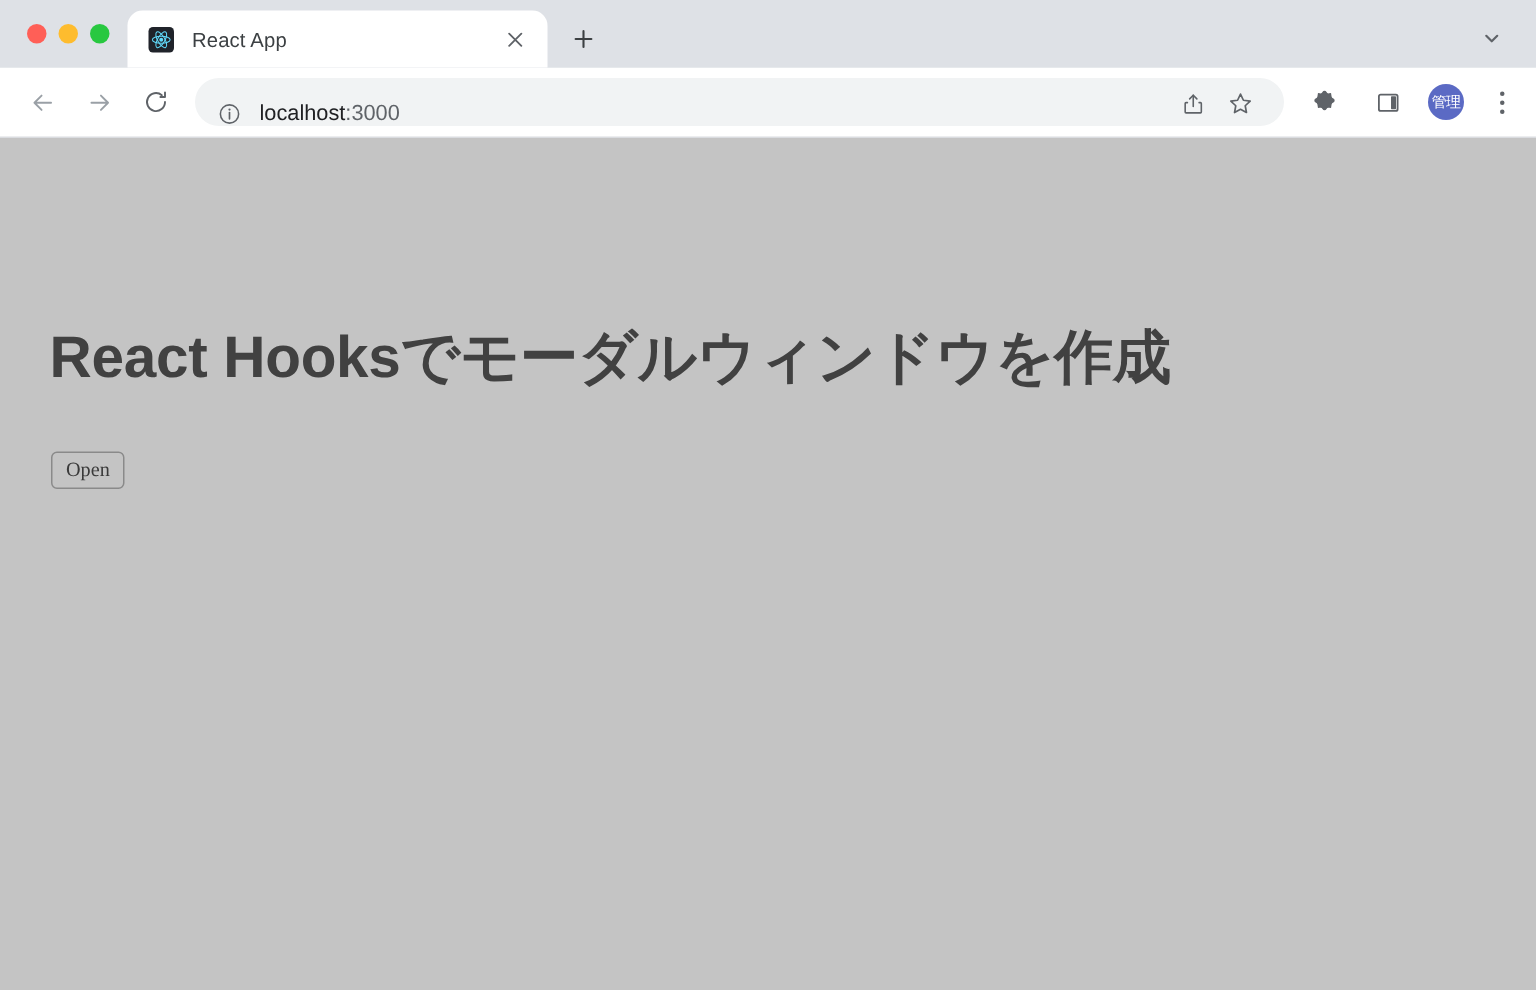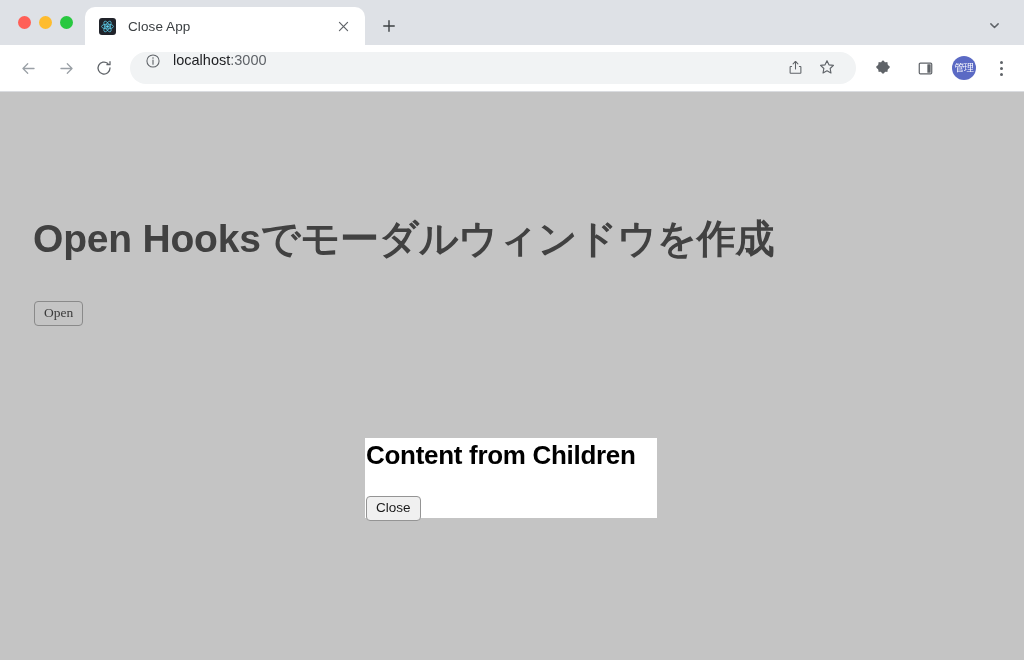--- a/index.html
+++ b/index.html
@@ -138,21 +138,21 @@
     margin-right: 6px;
   }
   .nav-btn.reload { color: #5f6368; margin-right: 10px; }
 
   .omnibox {
     flex: 1 1 auto;
     height: 32px;
     background: #f1f3f4;
     border-radius: 16px;
     display: flex;
-    align-items: flex-start;
+    align-items: flex-end;
     padding: 0 14px;
     box-sizing: border-box;
     min-width: 0;
   }
   .info-icon {
     width: 17px;
     height: 17px;
     flex: 0 0 auto;
     margin-right: 12px;
     color: #5f6368;
@@ -311,21 +311,21 @@
       <span class="favicon">
         <svg width="15" height="15" viewBox="0 0 24 24" aria-hidden="true">
           <circle cx="12" cy="12" r="2.1" fill="#61dafb"></circle>
           <g fill="none" stroke="#61dafb" stroke-width="1.1">
             <ellipse cx="12" cy="12" rx="9.5" ry="3.8"></ellipse>
             <ellipse cx="12" cy="12" rx="9.5" ry="3.8" transform="rotate(60 12 12)"></ellipse>
             <ellipse cx="12" cy="12" rx="9.5" ry="3.8" transform="rotate(120 12 12)"></ellipse>
           </g>
         </svg>
       </span>
-      <span class="tab-title">Close App</span>
+      <span class="tab-title">React App</span>
       <span class="tab-close">
         <svg width="13" height="13" viewBox="0 0 16 16" aria-hidden="true">
           <path d="M3 3 L13 13 M13 3 L3 13" stroke="currentColor" stroke-width="1.5" stroke-linecap="round" fill="none"></path>
         </svg>
       </span>
     </div>
 
     <div class="new-tab">
       <svg width="14" height="14" viewBox="0 0 16 16" aria-hidden="true">
         <path d="M8 2 L8 14 M2 8 L14 8" stroke="currentColor" stroke-width="1.6" stroke-linecap="round" fill="none"></path>
@@ -404,24 +404,20 @@
       <span class="menu-dots">
         <i></i>
         <i></i>
         <i></i>
       </span>
     </div>
   </div>
 
   <div class="viewport">
 
-    <h1 class="page-heading">Open Hooksでモーダルウィンドウを作成</h1>
+    <h1 class="page-heading">React Hooksでモーダルウィンドウを作成</h1>
 
     <button class="open-button">Open</button>
 
-    <div class="modal">
-      <h2 class="modal-title">Content from Children</h2>
-      <button class="modal-close-button">Close</button>
-    </div>
 
   </div>
 
 </div>
 
 </body></html>

